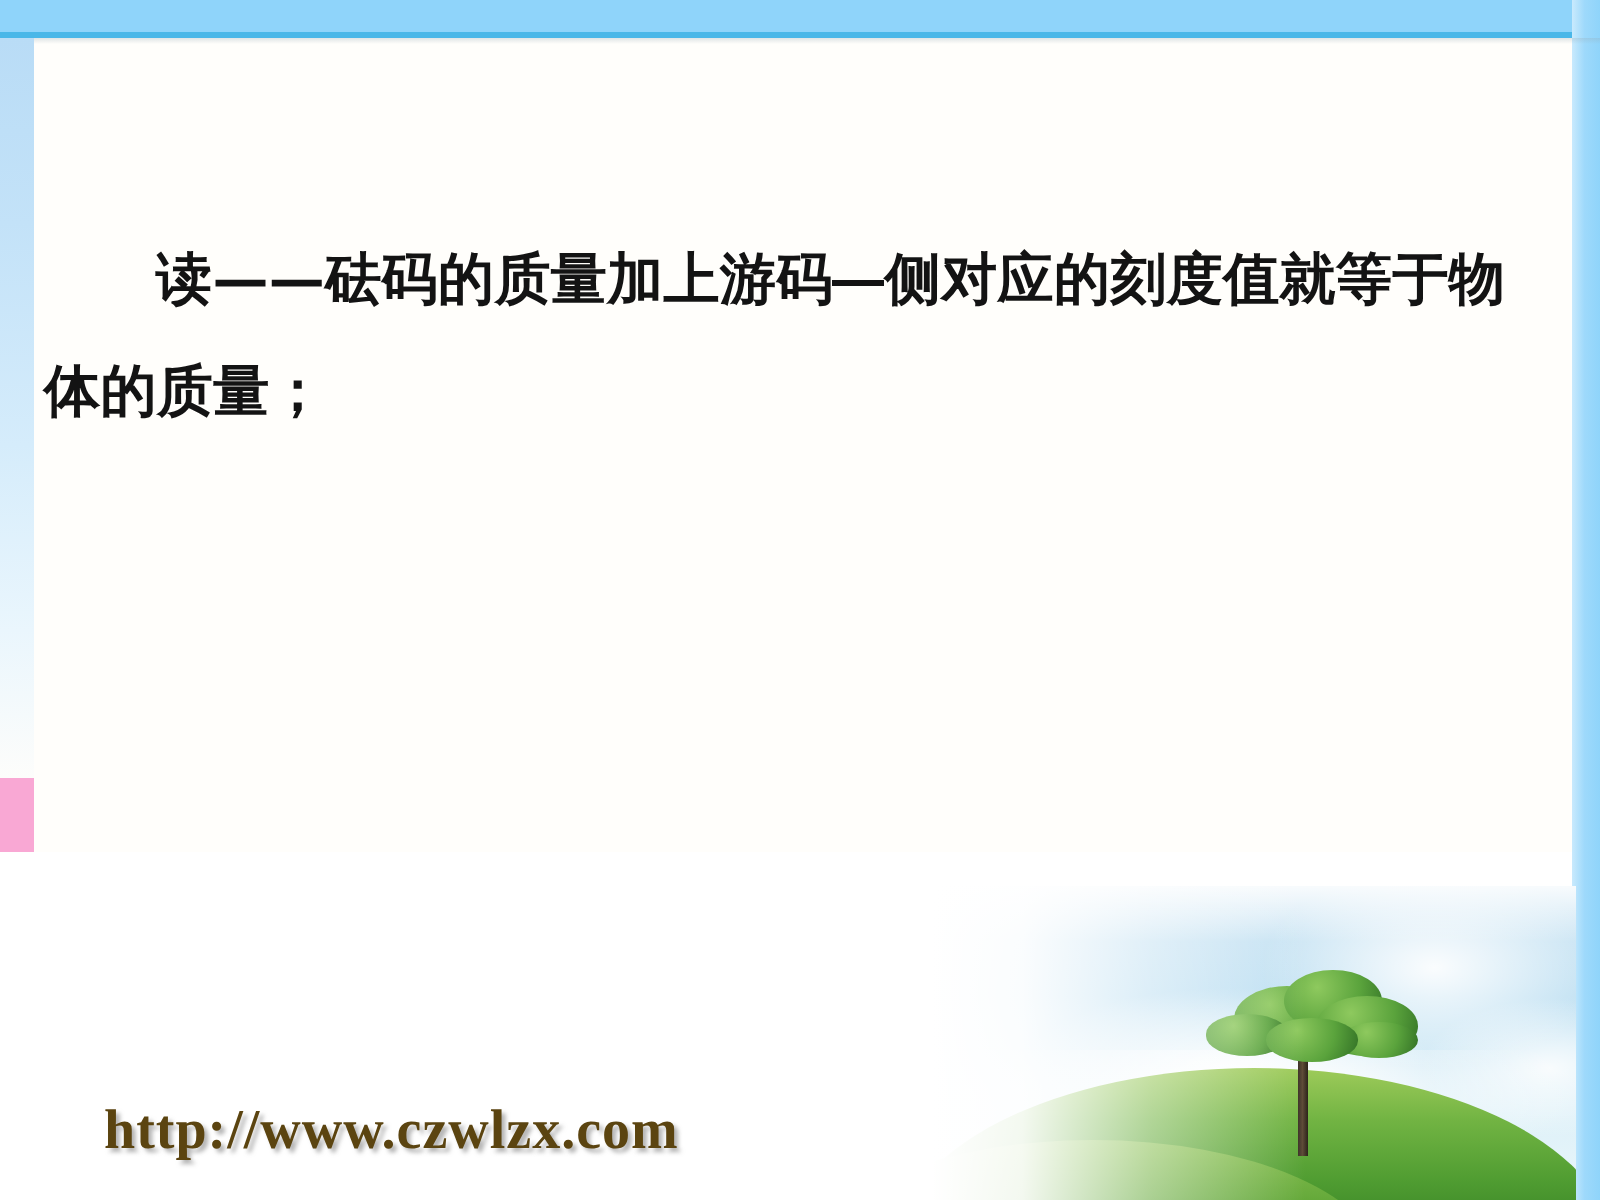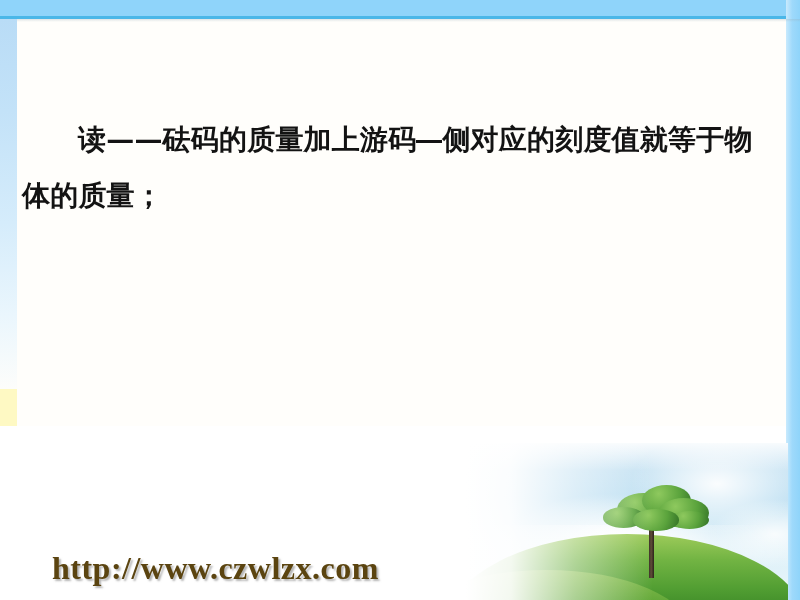--- a/index.html
+++ b/index.html
@@ -8,21 +8,21 @@
     width: 800px;
     height: 600px;
     overflow: hidden;
     background: #ffffff;
   }
 
   #slide {
     position: relative;
     width: 800px;
     height: 426px;
-    background: #fef9c3;
+    background: #f9a8d4;
     font-family: "Liberation Serif", "DejaVu Serif", serif;
   }
 
   
   .frame-top {
     position: absolute;
     left: 0; top: 0;
     width: 800px; height: 17px;
     background: #8fd4fa;
   }
@@ -82,21 +82,21 @@
   }
   .blank-sm { width: 26px; }
   .blank-md { width: 72px; }
 
   
   .site-url {
     position: absolute;
     left: 52px;
     top: 550px;
     font-family: "Liberation Serif", "DejaVu Serif", serif;
-    font-size: 32px;
+    font-size: 28px;
     font-weight: 700;
     color: #5b4410;
     letter-spacing: 0.5px;
     text-shadow: 2px 2px 2px rgba(120,120,120,0.55);
     white-space: nowrap;
   }
 
   
   .photo {
     position: absolute;

